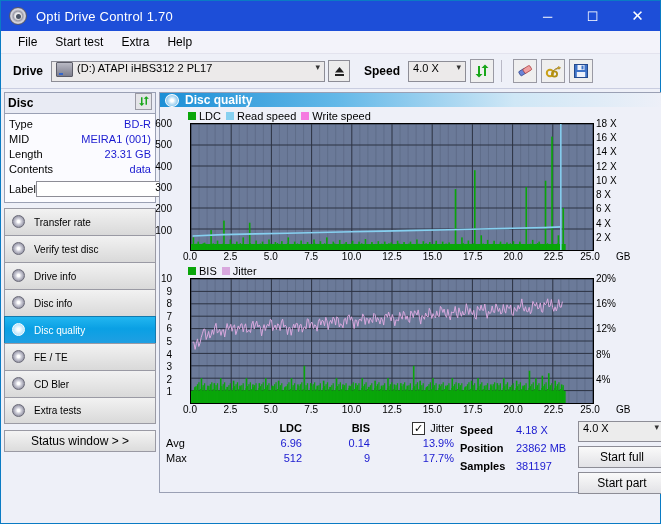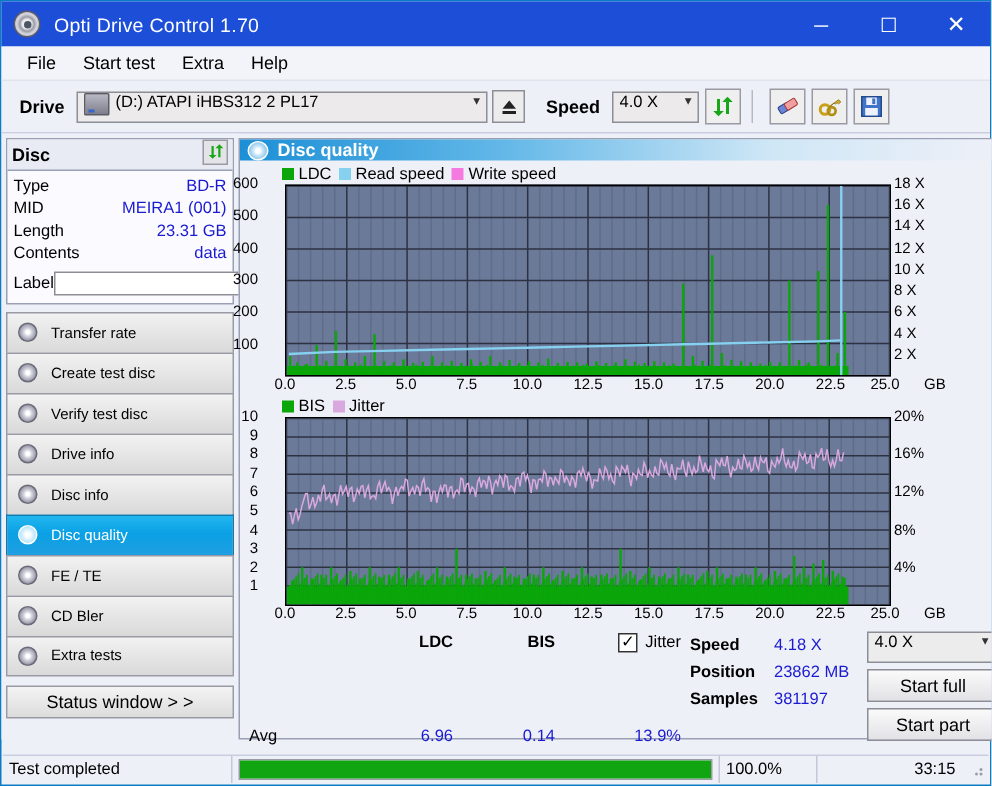--- a/index.html
+++ b/index.html
@@ -110,21 +110,21 @@
   .ryaxis{width:34px;font-size:10px;position:relative;}
   .ryaxis .tk{position:absolute;left:2px;transform:translateY(-50%);white-space:nowrap;}
   .plot{position:relative;background:#6b7a99;border:1px solid #000;box-sizing:border-box;overflow:hidden;}
   .xaxis{display:flex;font-size:10px;height:13px;position:relative;margin-left:28px;}
   .xaxis .tk{position:absolute;transform:translateX(-50%);}
   .xaxis .unit{position:absolute;}
 
   
   .stats{display:flex;padding:4px 0 0 6px;font-size:11px;}
   .stat-left{width:290px;}
-  .st-row{display:flex;line-height:15px;margin-top:48px;}
+  .st-row{display:flex;line-height:15px;}
   .st-row .lbl{width:58px;}
   .st-row .c1{width:78px;text-align:right;color:#1a1ad0;}
   .st-row .c2{width:68px;text-align:right;color:#1a1ad0;}
   .st-row .c3{width:84px;text-align:right;color:#1a1ad0;}
   .st-head{display:flex;line-height:15px;align-items:center;}
   .st-head .lbl{width:58px;}
   .st-head .c1{width:78px;text-align:right;font-weight:bold;}
   .st-head .c2{width:68px;text-align:right;font-weight:bold;}
   .st-head .c3{width:84px;text-align:right;display:flex;justify-content:flex-end;align-items:center;gap:5px;}
   .chk{width:13px;height:13px;border:1px solid #333;background:#fff;display:inline-flex;
@@ -262,26 +262,20 @@
           </div>
         </div>
       </div>
 
       <div class="navlist">
         <div class="nav">
           <span class="ni">
               <span class="disc"></span>
             </span>
           <span>Transfer rate</span>
-        </div>
-        <div class="nav">
-          <span class="ni">
-              <span class="disc"></span>
-            </span>
-          <span>Create test disc</span>
         </div>
         <div class="nav">
           <span class="ni">
               <span class="disc"></span>
             </span>
           <span>Verify test disc</span>
         </div>
         <div class="nav">
           <span class="ni">
               <span class="disc"></span>
@@ -1242,26 +1236,13 @@
               <span class="carrow">▾</span>
             </div>
             <div class="btn" style="margin-top:4px">Start full</div>
             <div class="btn">Start part</div>
           </div>
         </div>
       </div>
     </div>
   </div>
 
-  <div class="statusbar">
-    <div class="sb-text">Test completed</div>
-    <div class="sb-prog">
-      <div class="fill" id="progfill" style="width: 100%;"></div>
-    </div>
-    <div class="sb-pct">100.0%</div>
-    <div class="sb-time">33:15</div>
-    <svg class="grip" viewBox="0 0 12 12">
-      <circle cx="9" cy="9" r="1" fill="#9a9aa4"></circle>
-      <circle cx="6" cy="9" r="1" fill="#9a9aa4"></circle>
-      <circle cx="9" cy="6" r="1" fill="#9a9aa4"></circle>
-    </svg>
-  </div>
 </div>
 
 </body></html>

